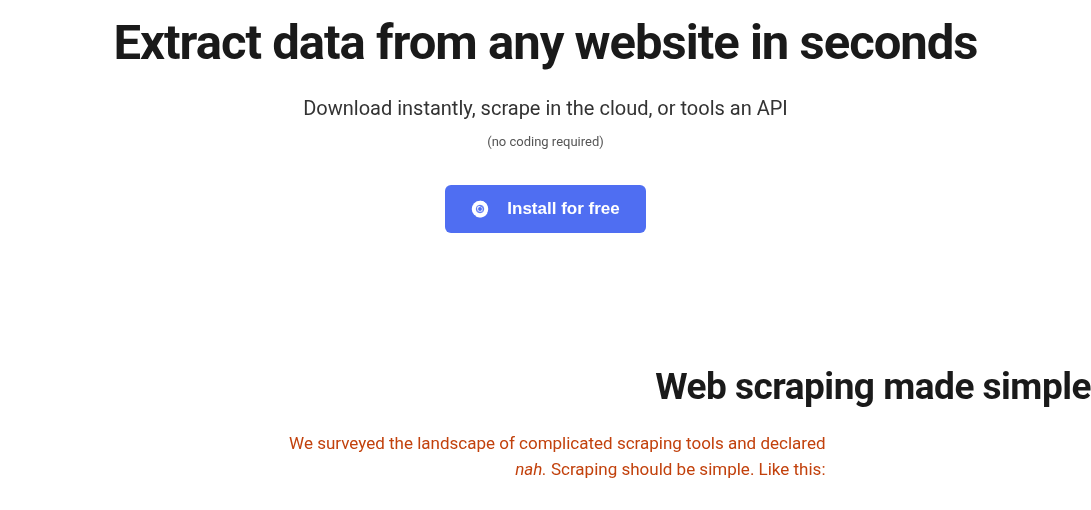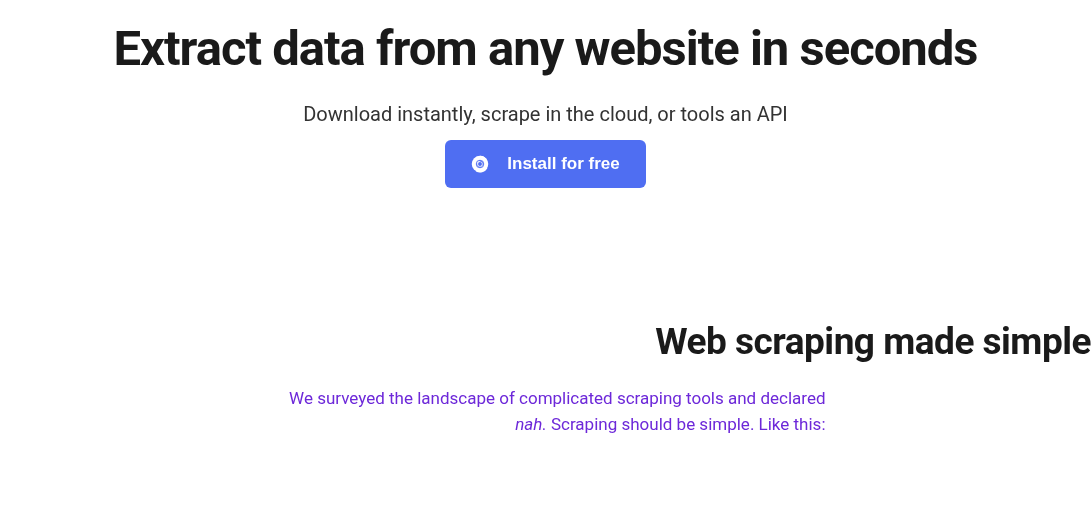--- a/index.html
+++ b/index.html
@@ -10,21 +10,21 @@
     body {
       font-family: -apple-system, BlinkMacSystemFont, "Segoe UI", Roboto, "Helvetica Neue", Arial, sans-serif;
       background: #ffffff;
       color: #1a1a1a;
       width: 1091px;
       height: 510px;
       overflow: hidden;
     }
     .hero {
       text-align: center;
-      padding-top: 22px;
+      padding-top: 16px;
     }
     .hero-title {
       font-size: 49px;
       font-weight: 700;
       letter-spacing: -1px;
       color: #1a1a1a;
       line-height: 1.1;
       margin-bottom: 26px;
     }
     .hero-subtitle {
@@ -62,35 +62,36 @@
     }
     .section-title {
       font-size: 37px;
       font-weight: 700;
       letter-spacing: -0.5px;
       color: #1a1a1a;
       margin-bottom: 22px;
     }
     .section-body {
       font-size: 17px;
-      color: #6d28d9;
+      color: #c2410c;
       line-height: 1.55;
       max-width: 560px;
       margin: 0 auto;
     }
     .section-body .italic {
       font-style: italic;
     }
   </style>
 </head>
 <body>
 
 <div class="hero">
   <h1 class="hero-title">Extract data from any website in seconds</h1>
   <p class="hero-subtitle">Download instantly, scrape in the cloud, or tools an API</p>
+  <p class="hero-note">(no coding required)</p>
   <button class="cta-button">
     <span class="cta-icon">
       <svg width="18" height="18" viewBox="0 0 24 24" fill="none">
         <circle cx="12" cy="12" r="11" fill="#ffffff"></circle>
         <circle cx="12" cy="12" r="4.2" fill="#4f6ef2"></circle>
         <path d="M12 7.8 L12 0.9 A11 11 0 0 1 21.7 7.2 L14.2 7.2 A4.2 4.2 0 0 0 12 7.8 Z" fill="#ffffff"></path>
         <path d="M15.6 14.1 L21.9 17.6 A11 11 0 0 1 6.3 21.5 L10.1 15.9 A4.2 4.2 0 0 0 15.6 14.1 Z" fill="#ffffff"></path>
         <path d="M8.4 14.1 L2.1 10.6 A11 11 0 0 1 8.4 2.9 L12.0 9.4 A4.2 4.2 0 0 0 8.4 14.1 Z" fill="#ffffff"></path>
         <circle cx="12" cy="12" r="5" fill="none" stroke="#4f6ef2" stroke-width="1.3"></circle>
         <circle cx="12" cy="12" r="3.5" fill="#ffffff"></circle>

